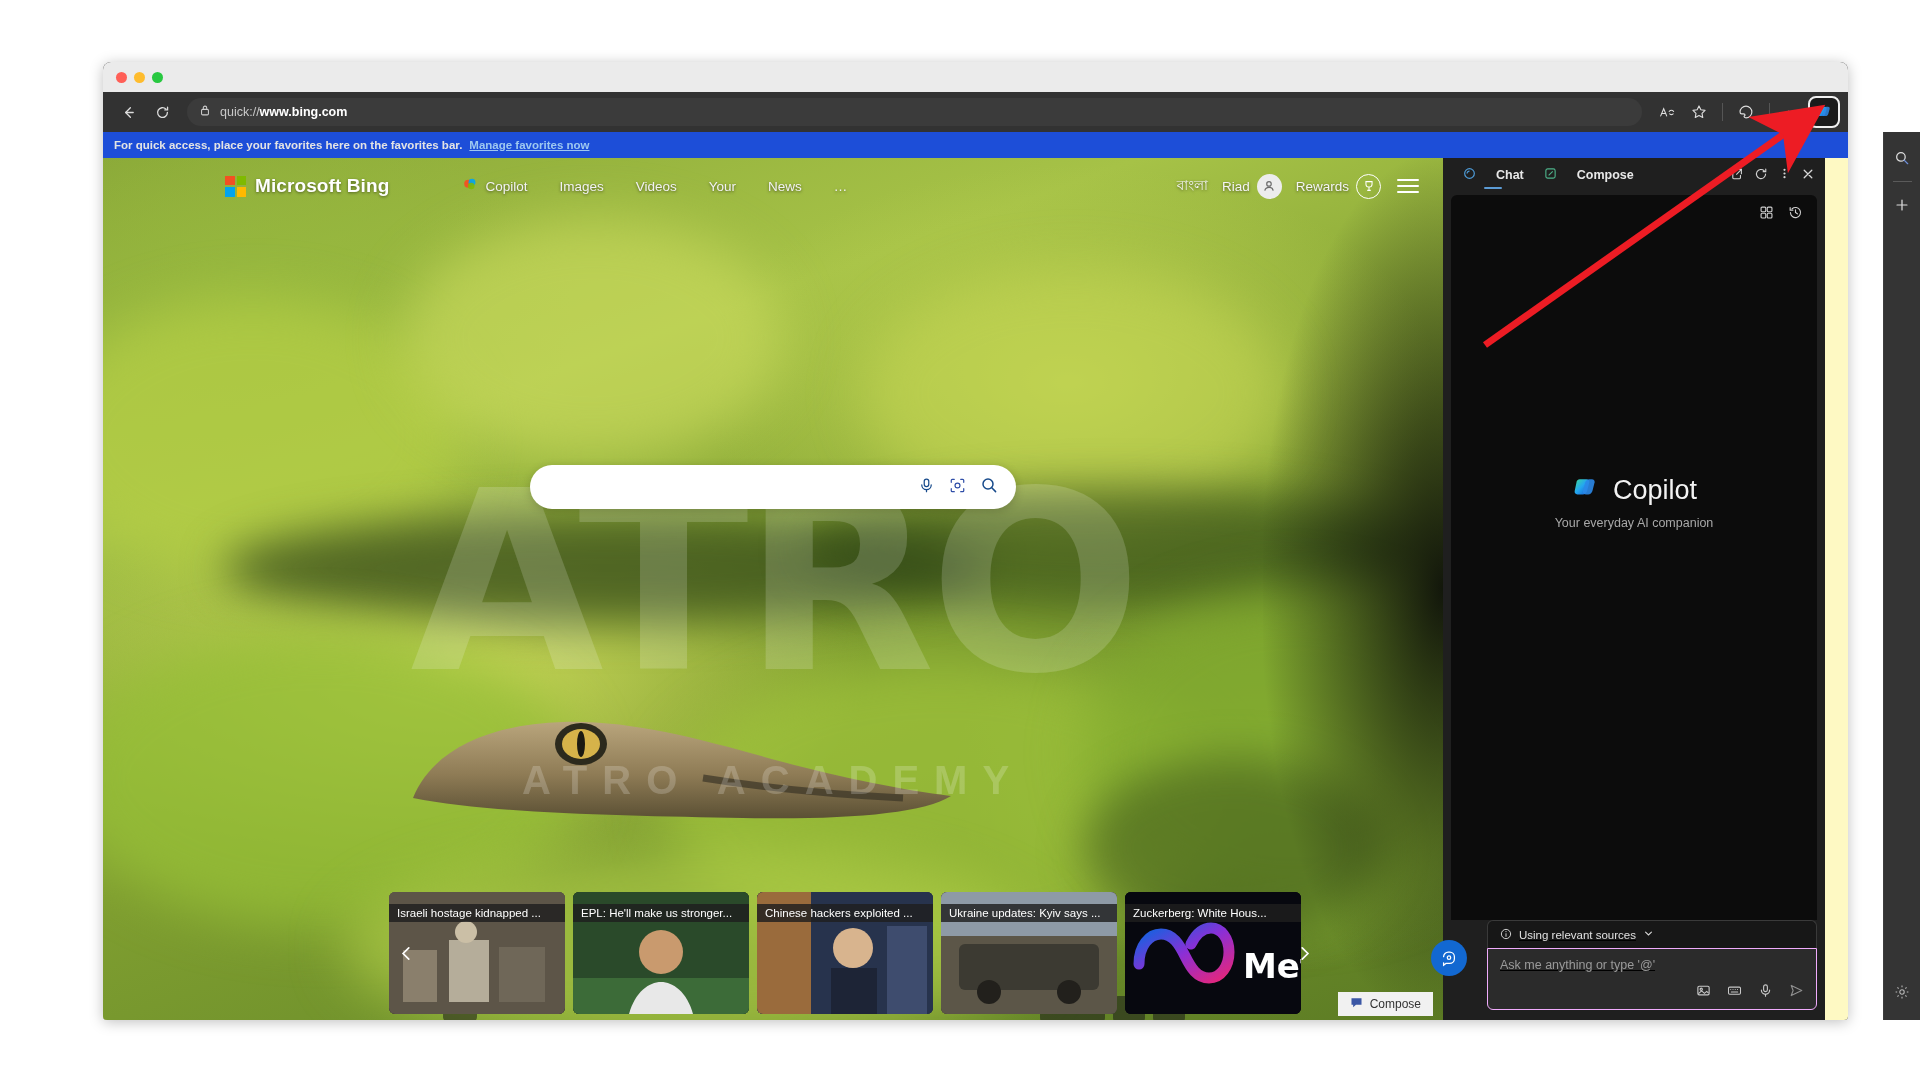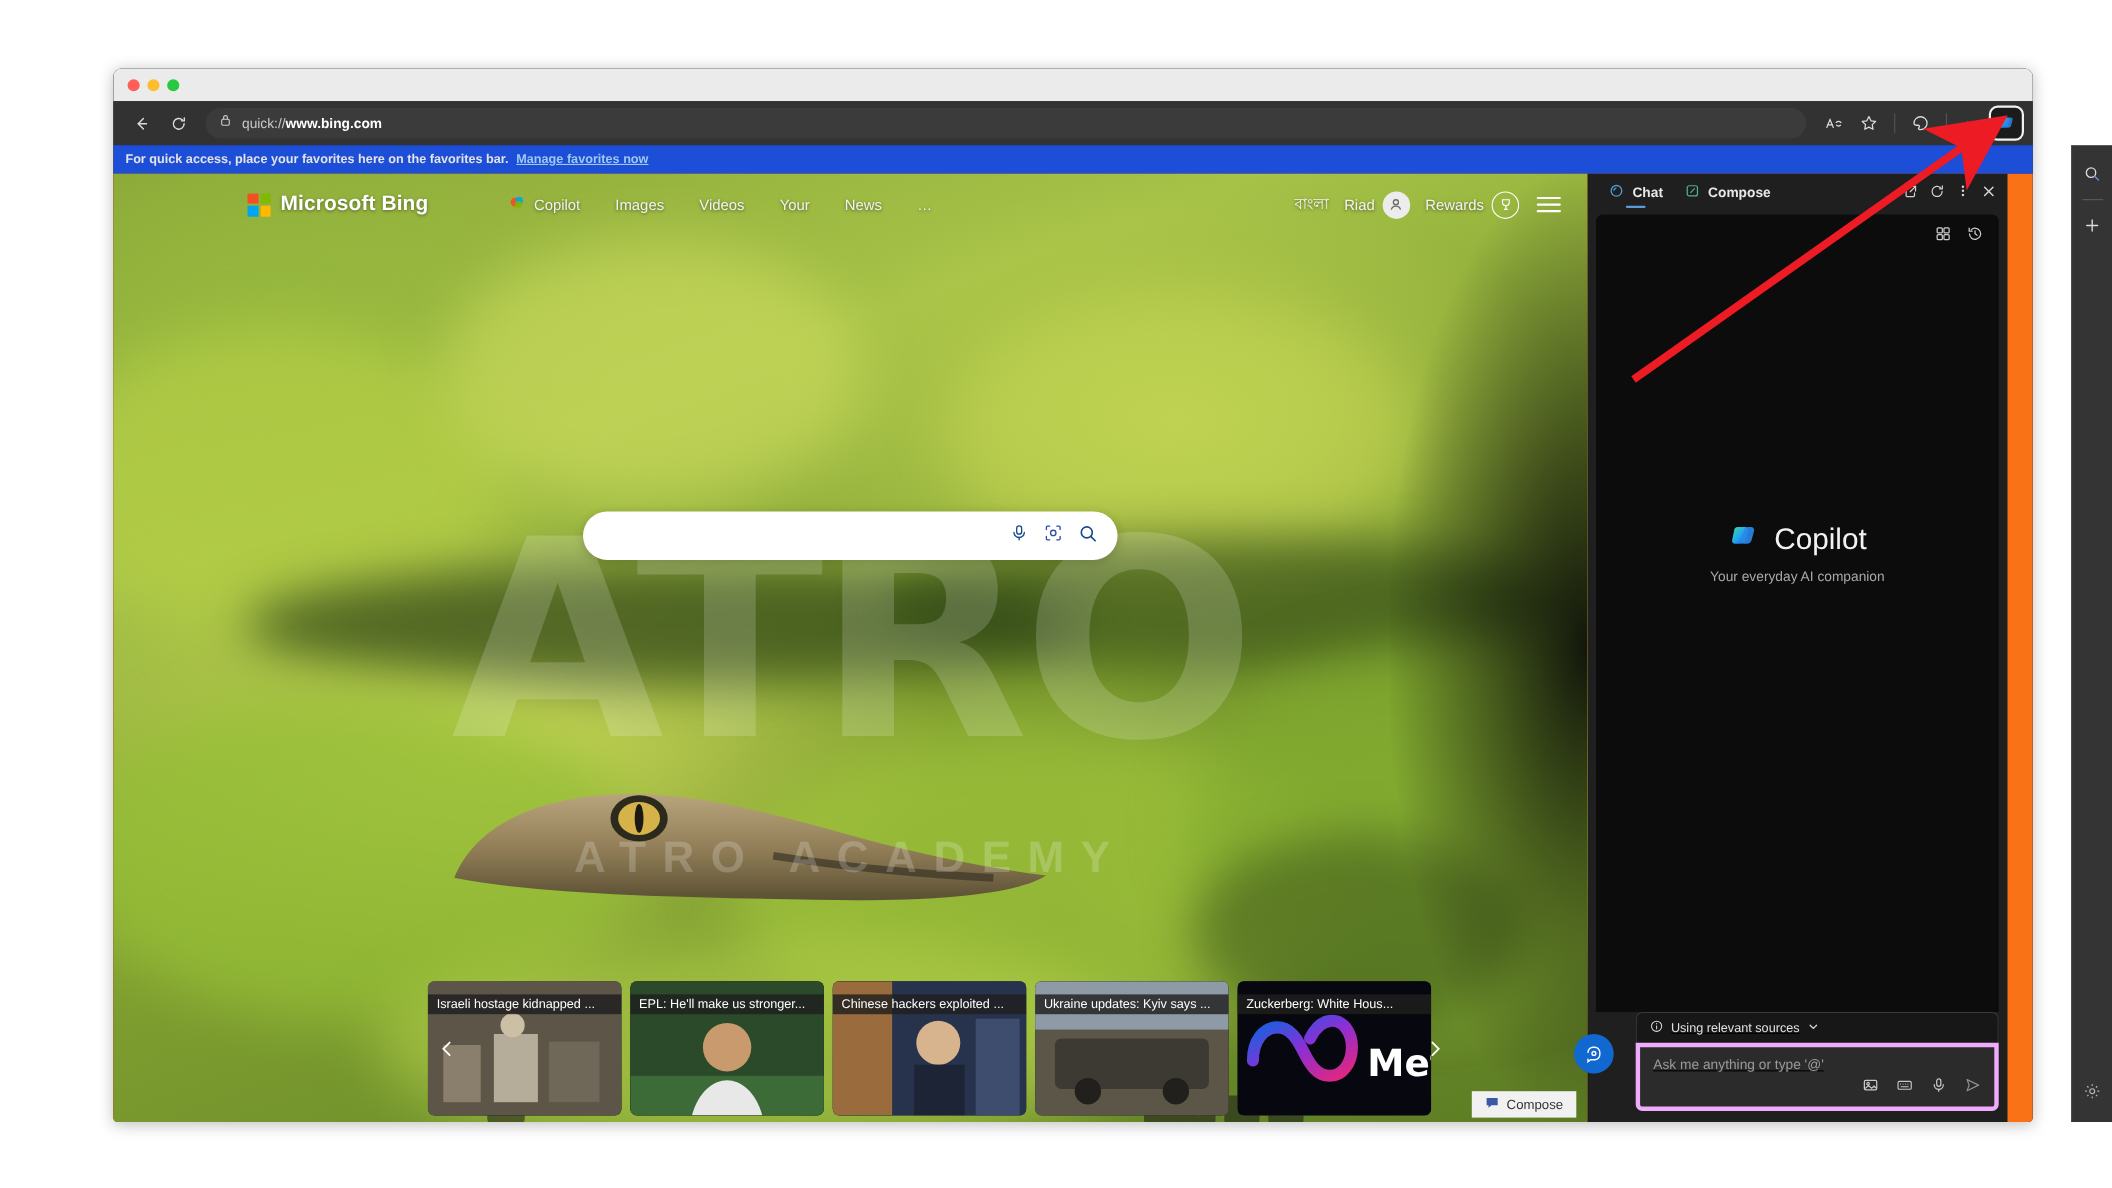--- a/index.html
+++ b/index.html
@@ -44,21 +44,21 @@
     outline:2px solid #f0f0f0;
   }
 
   .favbar {
     height:26px; background:#1d4ed8; display:flex; align-items:center; padding-left:11px; gap:7px;
   }
   .favtext { font-size:11.5px; color:#e4e4e4; font-weight:600; }
   .favlink { font-size:11.5px; color:#9ec8f0; text-decoration:underline; font-weight:600; }
 
   
-  .content { position:relative; height:862px; display:flex; background:#f97316; }
+  .content { position:relative; height:862px; display:flex; background:#fef9c3; }
 
   
   .bingpage {
     position:relative; width:1340px; height:862px; overflow:hidden;
     background:
       radial-gradient(ellipse 50% 38% at 26% 60%, #cbd85a 0%, rgba(203,216,90,0) 62%),
       radial-gradient(ellipse 46% 42% at 72% 26%, #b9cf4f 0%, rgba(185,207,79,0) 60%),
       radial-gradient(ellipse 40% 36% at 88% 72%, #8fb53a 0%, rgba(143,181,58,0) 62%),
       radial-gradient(ellipse 36% 40% at 12% 18%, #96b83e 0%, rgba(150,184,62,0) 64%),
       linear-gradient(160deg, #8aa838 0%, #a6c247 28%, #7f9e30 55%, #6d8f2b 78%, #5d7c24 100%);
@@ -137,21 +137,21 @@
     position:absolute; right:10px; bottom:4px; height:24px; background:#f1f1f1; color:#333;
     display:flex; align-items:center; gap:7px; padding:0 12px; font-size:12px; z-index:8;
   }
 
   
   .copilot-panel {
     width:382px; height:862px; background:#1f1f1f; display:flex; flex-direction:column; flex:none;
   }
   .cp-header { height:34px; display:flex; align-items:center; padding:0 10px; gap:0; }
   .cp-tab {
-    display:flex; align-items:center; gap:8px; font-size:12.5px; color:#e8e8e8;
+    display:flex; align-items:center; gap:20px; font-size:12.5px; color:#e8e8e8;
     padding:5px 10px; position:relative; font-weight:600;text-align:right;
   }
   .cp-tab.active::after {
     content:""; position:absolute; left:50%; transform:translateX(-50%); bottom:-1px;
     width:18px; height:2.5px; background:#5b9bd5; border-radius:2px;
   }
   .cp-head-icons { margin-left:auto; display:flex; align-items:center; gap:10px; color:#d2d2d2; font-size:13px; }
 
   .cp-body { flex:1; margin:3px 8px 0 8px; background:#0c0c0c; border-radius:6px 6px 0 0; position:relative; }
   .cp-body-icons { position:absolute; top:10px; right:14px; display:flex; gap:14px; color:#cfcfcf; }
@@ -164,21 +164,21 @@
   .cp-round-btn {
     position:absolute; left:-12px; bottom:44px; width:36px; height:36px; border-radius:50%;
     background:#1268d1; display:flex; align-items:center; justify-content:center; z-index:3;
   }
   .cp-sources {
     margin-left:36px; background:#171717; border:1px solid #3a3a3a; border-bottom:none;
     border-radius:6px 6px 0 0; height:28px; display:flex; align-items:center; gap:7px;
     padding:0 12px; color:#e0e0e0; font-size:11.5px;
   }
   .cp-input-box {
-    margin-left:36px; background:#2b2b2b; border:4px solid #f0abfc; border-radius:0 0 6px 6px;
+    margin-left:36px; background:#2b2b2b; border:1px solid #f0abfc; border-radius:0 0 6px 6px;
     height:62px; padding:9px 12px 0 12px; position:relative;
   }
   .cp-placeholder { font-size:12.5px; color:#9a9a9a; }
   .cp-input-icons { position:absolute; right:12px; bottom:7px; display:flex; align-items:center; gap:16px; color:#c8c8c8; }
 
   
   .edge-rail {
     position:absolute; right:0; top:132px; width:37px; height:888px;
     background:#343434; display:flex; flex-direction:column; align-items:center; padding-top:12px; gap:0;
     border-left:1px solid #3d3d3d;

